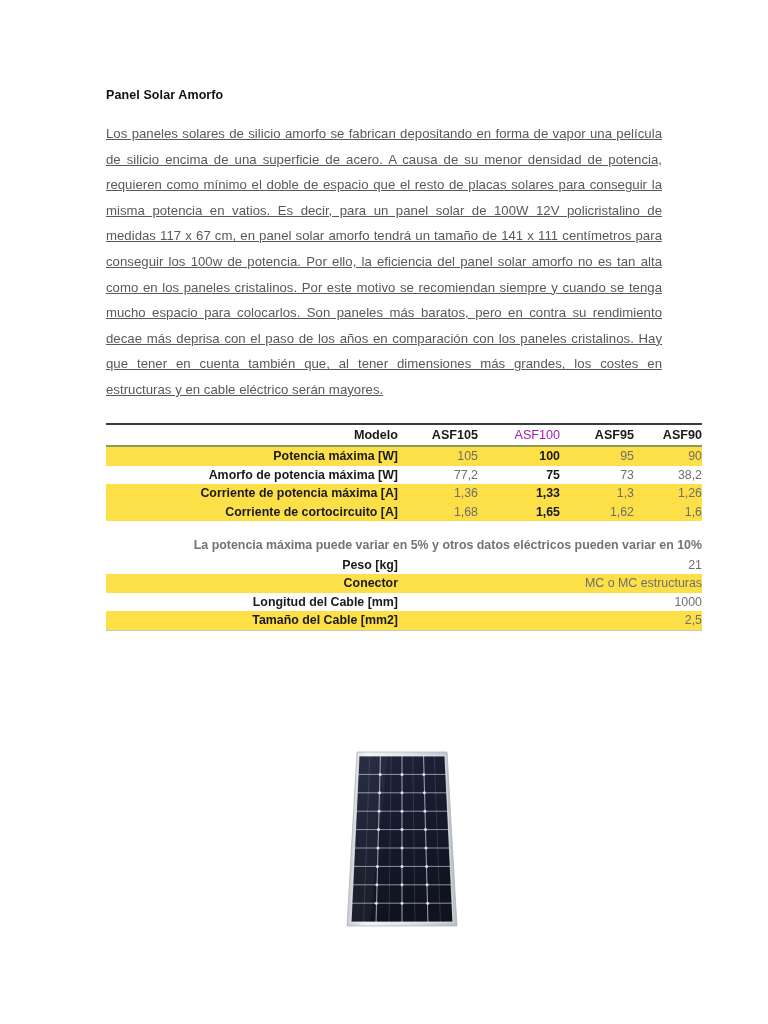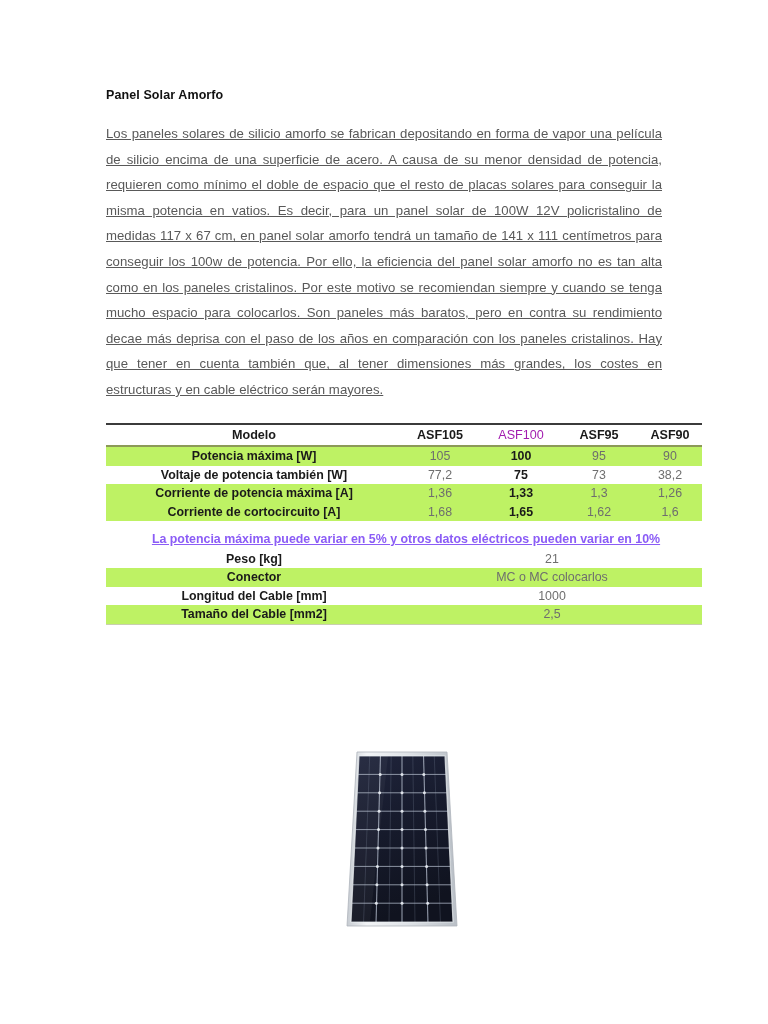--- a/index.html
+++ b/index.html
@@ -57,21 +57,21 @@
     margin-top: 20px;
     width: 596px;
     border-collapse: collapse;
     table-layout: fixed;
     font-size: 12.4px;
   }
   .spec-table td, .spec-table th {
     padding: 1px 0 1px 4px;
     vertical-align: top;
     line-height: 16.5px;
-    text-align: center;
+    text-align: right;
     font-weight: normal;
   }
 
   .col-label  { width: 292px; }
   .col-v1     { width: 80px; }
   .col-v2     { width: 82px; }
   .col-v3     { width: 74px; }
   .col-v4     { width: 68px; }
 
   tr.row-head {
@@ -84,42 +84,41 @@
     color: #1a1a1a;
     padding-top: 2px;
     padding-bottom: 2px;
     font-size: 12.6px;
   }
   tr.row-head td.hdr-dim {
     font-weight: normal;
     color: #a21caf;
   }
 
-  tr.tint { background: #bef264; margin-top: 33px; }
+  tr.tint { background: #fde047; margin-top: 33px; }
   tr.plain { background: #ffffff; }
 
   td.lbl {
     font-weight: bold;
     color: #1a1a1a;
   }
   td.val {
     color: #6e6e6e;
   }
   td.val.strong {
     color: #1a1a1a;
     font-weight: bold;
   }
 
   tr.row-note td {
     font-weight: bold;
-    color: #8b5cf6;
+    color: #737373;
     line-height: 16.5px;
-    padding-top: 10px;
+    padding-top: 16px;
     padding-bottom: 2px;
-    text-decoration: underline;
   }
 
   tr.row-last td {
     border-bottom: 1.5px solid #c9cfae;
   }
 
   
   .panel-figure {
     position: absolute;
     left: 336px;
@@ -160,21 +159,21 @@
 
         <tr class="tint">
           <td class="lbl">Potencia máxima [W]</td>
           <td class="val">105</td>
           <td class="val strong">100</td>
           <td class="val">95</td>
           <td class="val">90</td>
         </tr>
 
         <tr class="plain">
-          <td class="lbl">Voltaje de potencia también [W]</td>
+          <td class="lbl">Amorfo de potencia máxima [W]</td>
           <td class="val">77,2</td>
           <td class="val strong">75</td>
           <td class="val">73</td>
           <td class="val">38,2</td>
         </tr>
 
         <tr class="tint">
           <td class="lbl">Corriente de potencia máxima [A]</td>
           <td class="val">1,36</td>
           <td class="val strong">1,33</td>
@@ -196,21 +195,21 @@
         </tr>
 
 
         <tr class="plain">
           <td class="lbl">Peso [kg]</td>
           <td class="val" colspan="4">21</td>
         </tr>
 
         <tr class="tint">
           <td class="lbl">Conector</td>
-          <td class="val" colspan="4">MC o MC colocarlos</td>
+          <td class="val" colspan="4">MC o MC estructuras</td>
         </tr>
 
         <tr class="plain">
           <td class="lbl">Longitud del Cable [mm]</td>
           <td class="val" colspan="4">1000</td>
         </tr>
 
         <tr class="tint row-last">
           <td class="lbl">Tamaño del Cable [mm2]</td>
           <td class="val" colspan="4">2,5</td>

